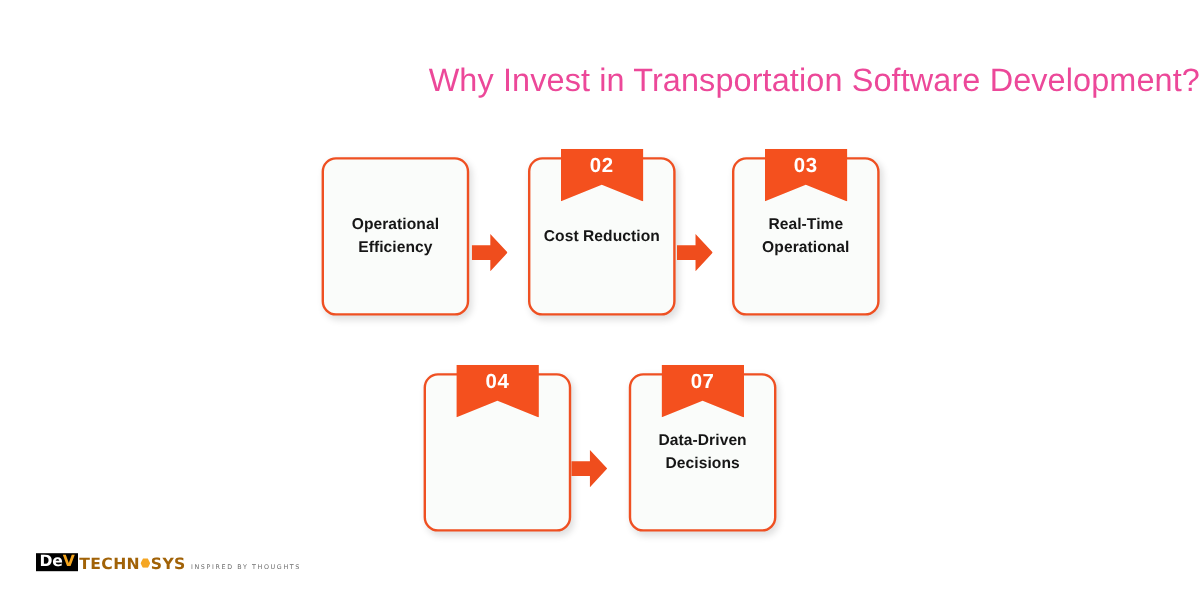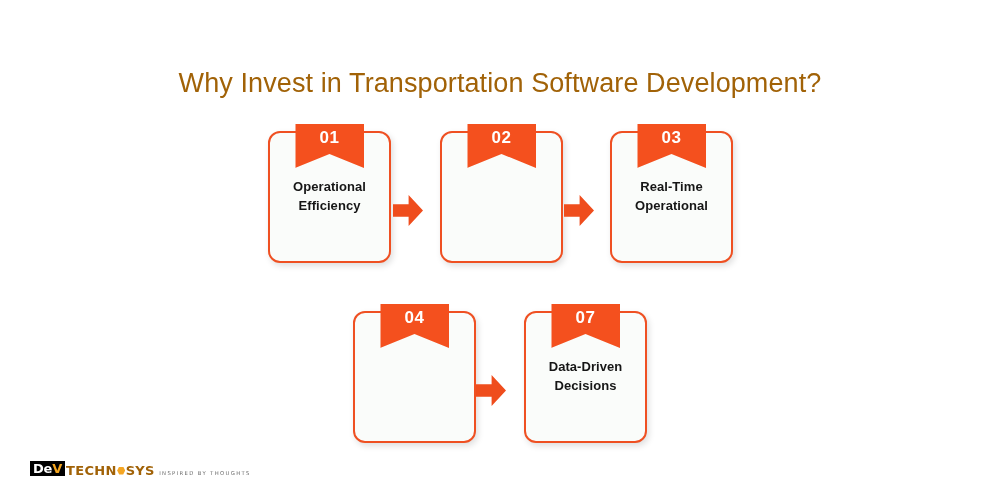--- a/index.html
+++ b/index.html
@@ -15,27 +15,26 @@
     font-family: "Liberation Sans", sans-serif;
     -webkit-font-smoothing: antialiased;
   }
 
   
   #page-title {
     position: absolute;
     left: 0;
     top: 52px;
     width: 1000px;
-    text-align: center;
+    text-align: right;
     font-size: 27px;
     font-weight: 400;
     letter-spacing: 0.1px;
-    color: #a16207;
+    color: #ec4899;
     white-space: nowrap;
-    margin-top: 16px;
   }
 
   
   #flow {
     position: absolute;
     left: 0;
     top: 0;
     width: 1000px;
     height: 500px;
   }
@@ -154,32 +153,30 @@
   }
 </style>
 </head>
 <body>
 
 <div id="page-title">Why Invest in Transportation Software Development?</div>
 
 <div id="flow">
 
   <div class="card" style="left:268px; top:131px;">
-    <div class="ribbon">
-      <div class="ribbon-num">01</div>
-    </div>
     <div class="card-label">Operational Efficiency</div>
   </div>
 
   <div class="arrow" style="left:393px; top:195px;"></div>
 
   <div class="card" style="left:440px; top:131px;">
     <div class="ribbon">
       <div class="ribbon-num">02</div>
     </div>
+    <div class="card-label">Cost Reduction</div>
   </div>
 
   <div class="arrow" style="left:564px; top:195px;"></div>
 
   <div class="card" style="left:610px; top:131px;">
     <div class="ribbon">
       <div class="ribbon-num">03</div>
     </div>
     <div class="card-label">Real-Time Operational</div>
   </div>

